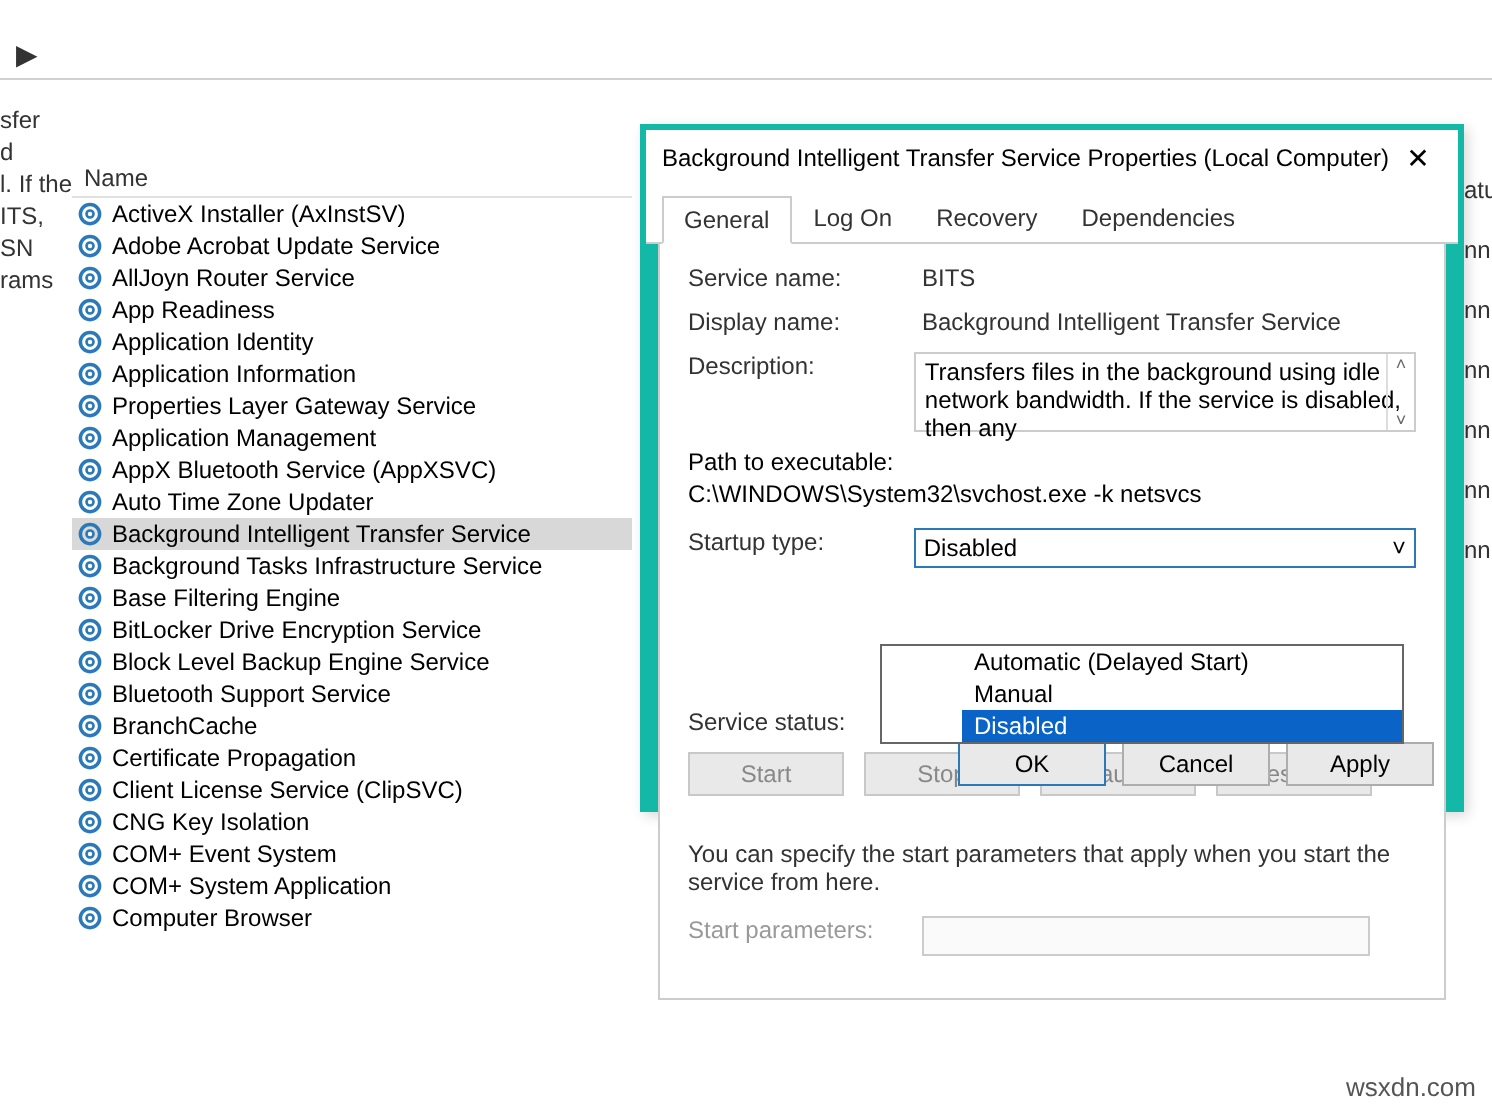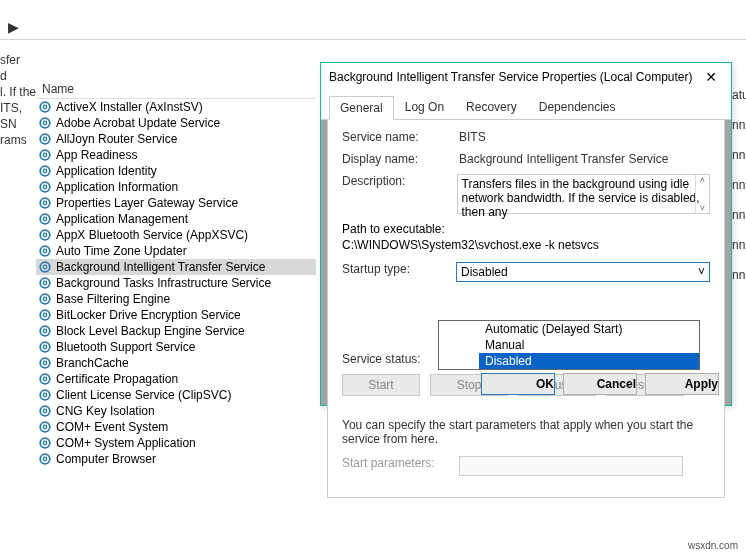--- a/index.html
+++ b/index.html
@@ -8,21 +8,21 @@
     .toolbar .play { font-size: 14px; color: #333; padding: 2px; }
     .left-edge { position: absolute; top: 52px; left: 0; width: 42px; height: 490px; overflow: hidden; color: #333; }
     .left-edge div { white-space: nowrap; text-align: left; padding: 1px 0; }
     .service-list { position: absolute; top: 80px; left: 36px; width: 280px; height: 470px; overflow: hidden; }
     .list-header { font-weight: normal; padding: 2px 6px; border-bottom: 1px solid #e0e0e0; color: #333; }
     .list-row { display: flex; align-items: center; gap: 4px; padding: 1px 2px; cursor: default; white-space: nowrap; }
     .list-row.selected { background: #d8d8d8; }
     .gear { width: 14px; height: 14px; flex: 0 0 14px; }
     .gear circle.outer { fill: none; stroke: #2a7ab9; stroke-width: 2; }
     .gear circle.inner { fill: #fff; stroke: #2a7ab9; stroke-width: 1.5; }
-    .dialog { position: absolute; top: 62px; left: 320px; width: 412px; height: 344px; background: #a3a3a3; border: 1px solid #14b8a6; box-shadow: 2px 2px 6px rgba(0,0,0,.15); }
+    .dialog { position: absolute; top: 62px; left: 320px; width: 412px; height: 344px; background: #14b8a6; border: 3px solid #14b8a6; box-shadow: 2px 2px 6px rgba(0,0,0,.15); }
     .dlg-titlebar { display: flex; align-items: center; justify-content: space-between; padding: 6px 8px; background: #fff; }
     .dlg-title { color: #000; }
     .dlg-close { width: 24px; text-align: center; font-size: 14px; }
     .tabs { display: flex; padding: 4px 8px 0; background: #fff; border-bottom: 1px solid #ccc; }
     .tab { padding: 4px 10px; border: 1px solid transparent; cursor: default; color: #333; }
     .tab.active { border: 1px solid #ccc; border-bottom: 1px solid #fff; background: #fff; position: relative; top: 1px; }
     .panel { padding: 10px 14px 0; background: #fff; margin: 0 6px; border: 1px solid #ccc; border-top: none; height: 378px; position: relative; }
     .row { display: flex; margin-bottom: 8px; gap: 21px; }
     .lbl { width: 96px; color: #333; }
     .val { color: #333; }
@@ -31,26 +31,26 @@
     .mini-scroll span { font-size: 9px; text-align: center; color: #666; }
     .select-box { width: 262px; height: 20px; border: 1px solid #2a7ab9; background: #fff; display: flex; align-items: center; justify-content: space-between; padding: 0 4px; }
     .dropdown { position: absolute; left: 110px; top: 200px; width: 262px; border: 1px solid #666; background: #fff; z-index: 5; }
     .dropdown div { padding: 1px 6px; margin-left: 40px; }
     .dropdown .sel { background: #0a64c8; color: #fff; }
     .btn-row { display: flex; gap: 10px; margin: 8px 0; }
     .btn { width: 78px; height: 22px; background: #e9e9e9; border: 1px solid #c8c8c8; color: #888; text-align: center; line-height: 20px; }
     .start-params { width: 224px; height: 20px; border: 1px solid #ccc; background: #fafafa; }
     .param-lbl { color: #999; }
     .dlg-buttons { position: absolute; bottom: 10px; right: 12px; display: flex; gap: 8px; }
-    .dlg-btn { width: 74px; height: 22px; background: #e9e9e9; border: 1px solid #adadad; text-align: right; line-height: 20px; font-weight: bold; }
+    .dlg-btn { width: 74px; height: 22px; background: #e9e9e9; border: 1px solid #adadad; text-align: center; line-height: 20px; }
     .dlg-btn.primary { border: 1.5px solid #2a7ab9; }
     .note { margin-top: 22px; color: #333; }
     .right-edge { position: absolute; top: 80px; right: 0; width: 14px; color: #333; }
     .right-edge div { padding: 8px 0; }
-    .footer-txt { position: absolute; bottom: 4px; right: 8px; font-size: 10px; color: #555; }
+    .footer-txt { position: absolute; bottom: 4px; right: 8px; font-size: 13px; color: #555; }
   </style>
 </head>
 <body>
 
 <div class="toolbar">
   <span class="play">▶</span>
 </div>
 
 <div class="left-edge" id="left-edge">
     <div>sfer</div>

